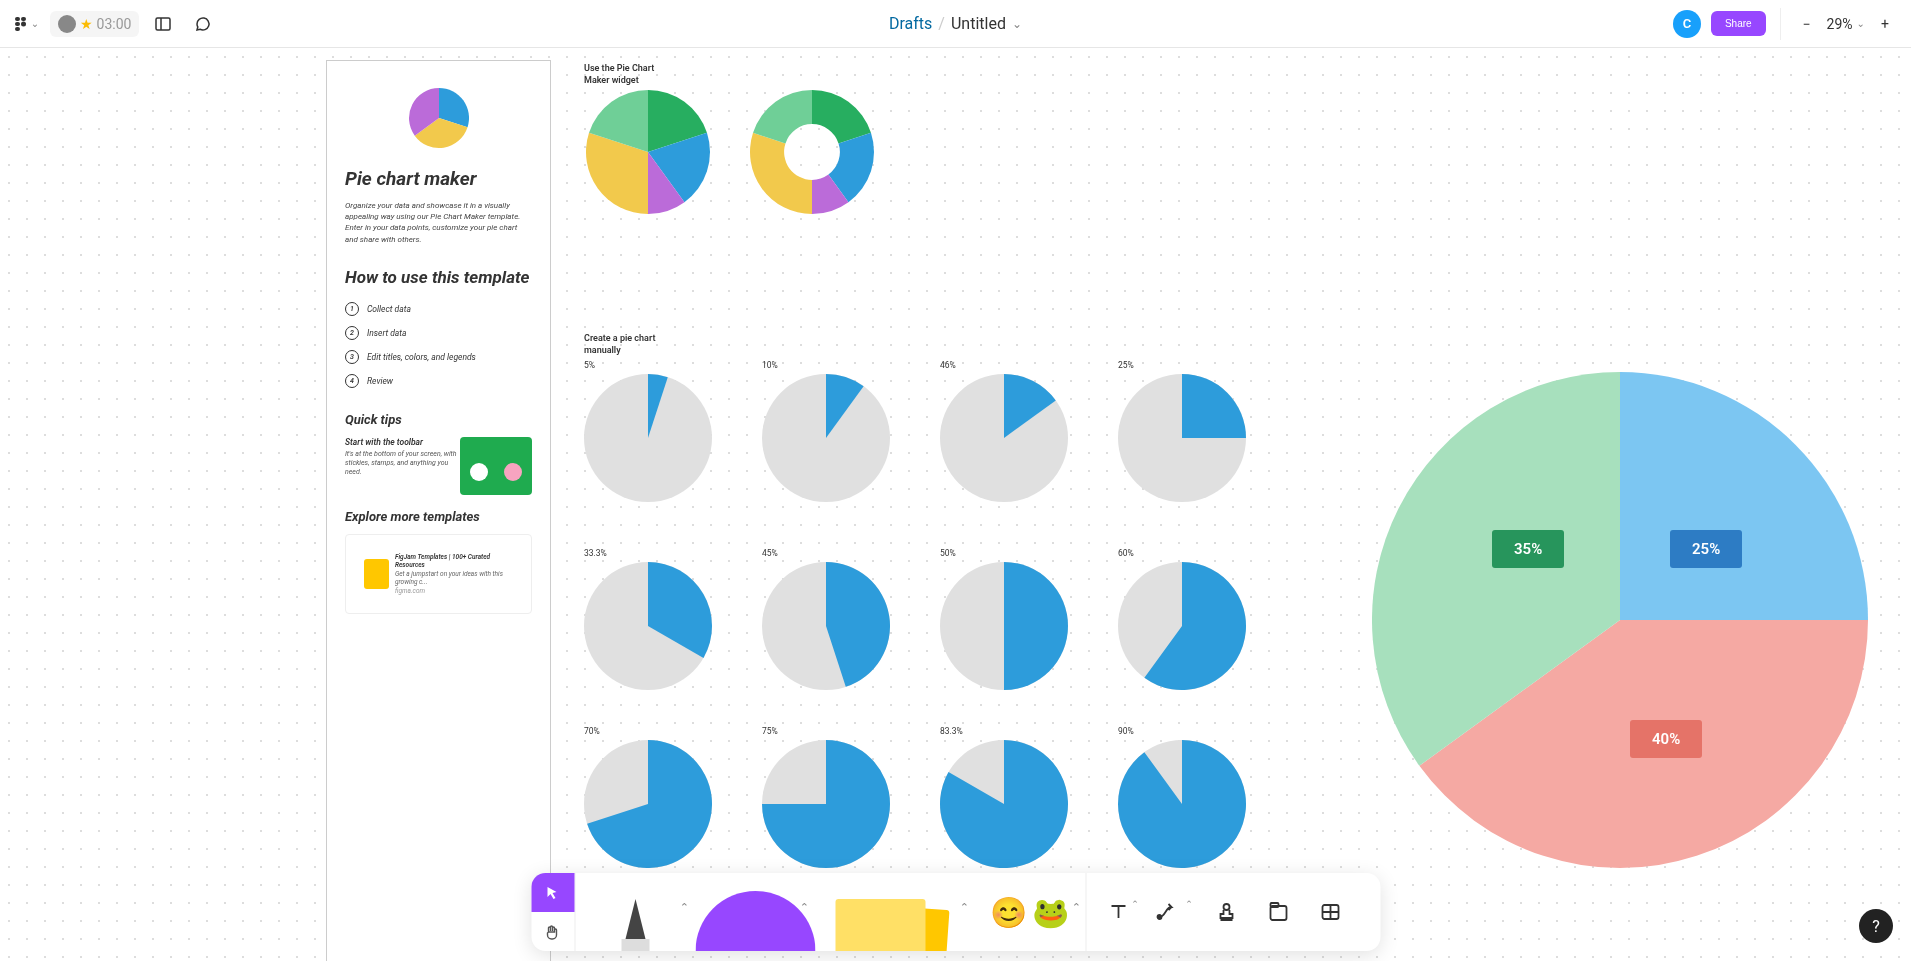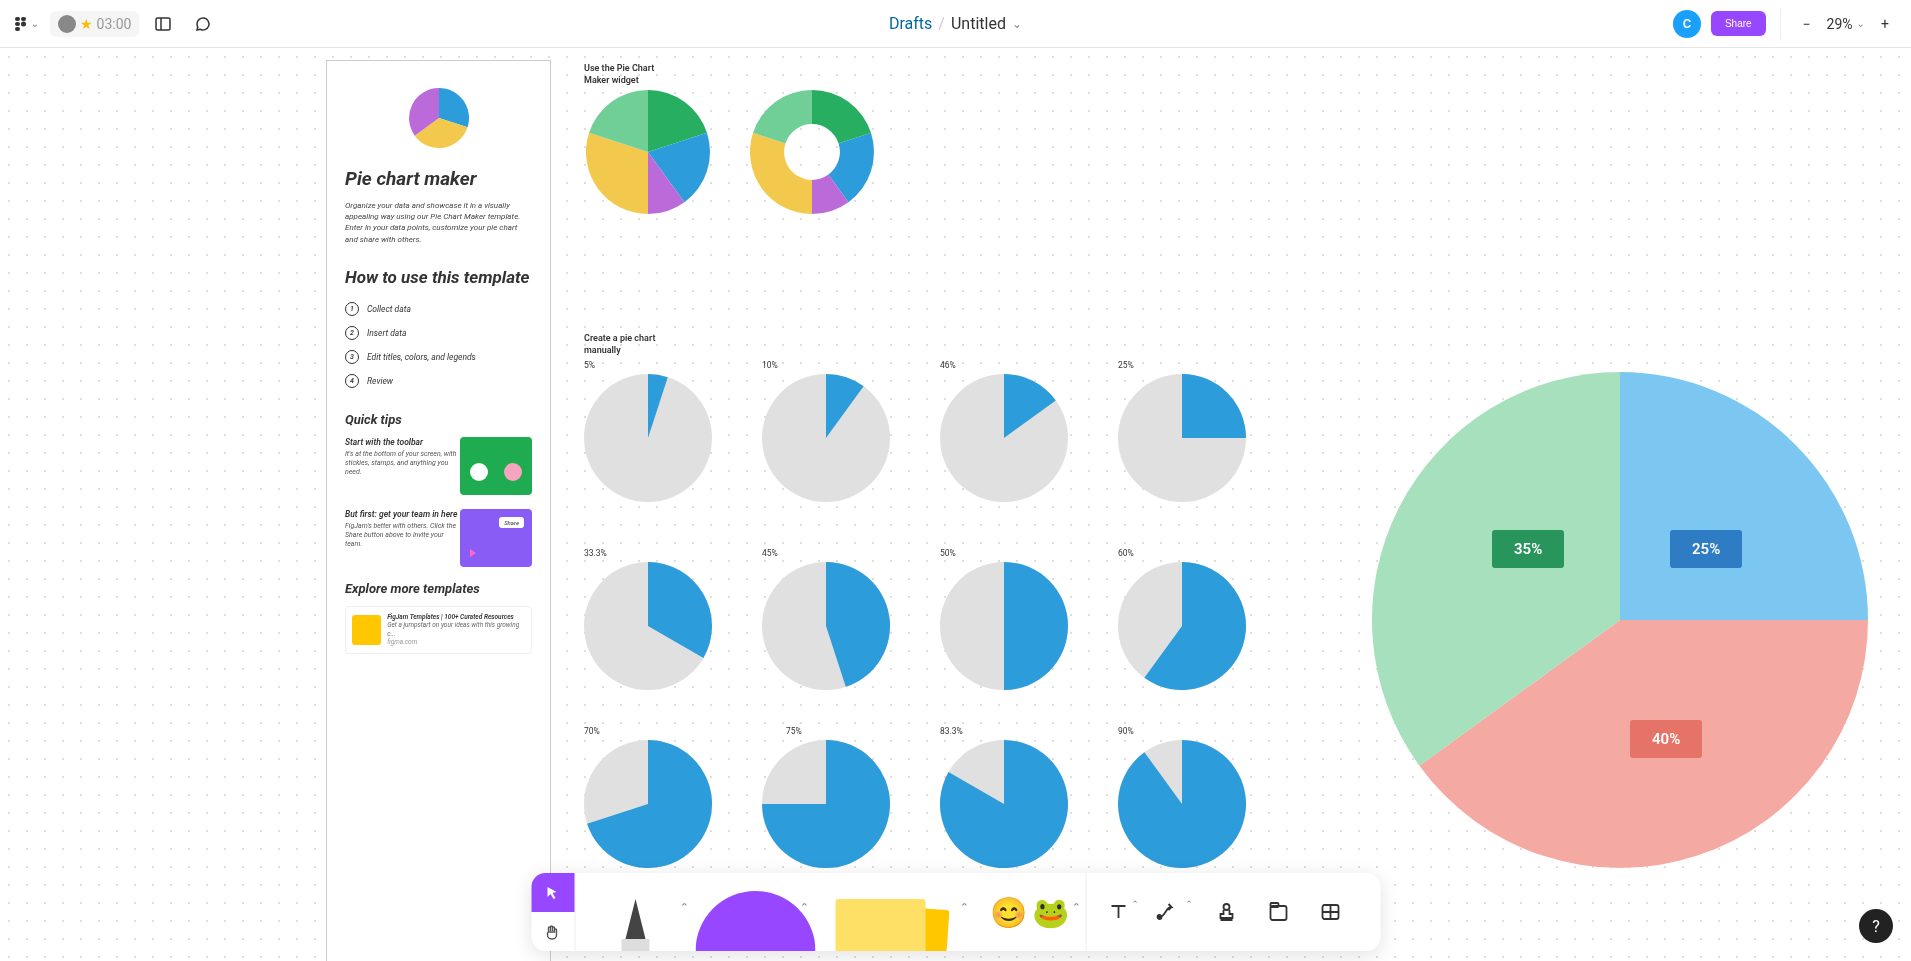--- a/index.html
+++ b/index.html
@@ -40,21 +40,21 @@
 .tip-thumb { width: 72px; height: 58px; border-radius: 4px; flex-shrink: 0; }
 .thumb-1 { background: #1fab4f; position:relative; overflow:hidden;}
 .thumb-1::after{content:"";position:absolute;left:10px;bottom:14px;width:18px;height:18px;border-radius:50%;background:#fff;}
 .thumb-1::before{content:"";position:absolute;right:10px;bottom:14px;width:18px;height:18px;border-radius:50%;background:#f7a4c0;}
 .thumb-2 { background: #ffc700; position:relative;}
 .thumb-2::after{content:"100% +";position:absolute;top:8px;left:50%;transform:translateX(-50%);background:#fff;border:1px solid #333;font-size:6px;padding:1px 4px;border-radius:3px;}
 .thumb-2::before{content:"✋";position:absolute;bottom:10px;left:50%;transform:translateX(-50%);font-size:14px;}
 .thumb-3 { background: #8a5cf6; position:relative;}
 .thumb-3::after{content:"Share";position:absolute;top:8px;right:8px;background:#fff;font-size:6px;padding:2px 5px;border-radius:3px;}
 .thumb-3::before{content:"";position:absolute;left:10px;bottom:10px;width:0;height:0;border-left:6px solid #ff6ac1;border-top:4px solid transparent;border-bottom:4px solid transparent;}
-.explore-card { margin-top:10px; border: 1px solid #eee; border-radius: 4px; padding: 6px; display: flex; gap: 6px; align-items: center; }
+.explore-card { margin-top:10px; border: 1px solid #eee; border-radius: 4px; padding: 18px; display: flex; gap: 6px; align-items: center; }
 .explore-thumb { width: 30px; height: 30px; background: #ffc700; border-radius: 3px; }
 .explore-text { font-size: 6.5px; line-height: 1.3; color:#666;}
 .explore-title { font-weight: 600; color:#333; }
 
 
 .section-label { position: absolute; font-size: 9px; font-weight: 600; color: #333; line-height:1.3; width:80px;}
 .widget-pie { position: absolute; }
 
 
 .pct-label { position: absolute; font-size: 8.5px; color: #333; }
@@ -168,27 +168,20 @@
       </ul>
     <h3>Quick tips</h3>
     <div id="tips-container">
         <div class="tip">
           <div class="tip-text">
             <div class="tip-title">Start with the toolbar</div>
             <div class="tip-desc">It's at the bottom of your screen, with stickies, stamps, and anything you need.</div>
           </div>
           <div class="tip-thumb thumb-1"></div>
         </div>
-        <div class="tip">
-          <div class="tip-text">
-            <div class="tip-title">But first: get your team in here</div>
-            <div class="tip-desc">FigJam's better with others. Click the Share button above to invite your team.</div>
-          </div>
-          <div class="tip-thumb thumb-3"></div>
-        </div>
       </div>
     <h3>Explore more templates</h3>
     <div class="explore-card">
       <div class="explore-thumb"></div>
       <div class="explore-text">
         <div class="explore-title">FigJam Templates | 100+ Curated Resources</div>
         <div>Get a jumpstart on your ideas with this growing c...</div>
         <div style="color:#999;">figma.com</div>
       </div>
     </div>
@@ -276,21 +269,21 @@
           <path d="M 64 64 L 64 0 A 64 64 0 1 1 26.381743853281726 115.77708763999664 Z" fill="#2d9cdb"></path>
         </svg>
       </div>
       <div class="pct-label" style="left: 584px; top: 678px;">70%</div>
       <div style="position: absolute; left: 584px; top: 692px;">
         <svg width="128" height="128">
           <circle cx="64" cy="64" r="64" fill="#e0e0e0"></circle>
           <path d="M 64 64 L 64 0 A 64 64 0 1 1 3.132382957110181 83.77708763999667 Z" fill="#2d9cdb"></path>
         </svg>
       </div>
-      <div class="pct-label" style="left: 762px; top: 678px; margin-left: 24px;">75%</div>
+      <div class="pct-label" style="left: 762px; top: 678px;">75%</div>
       <div style="position: absolute; left: 762px; top: 692px;">
         <svg width="128" height="128">
           <circle cx="64" cy="64" r="64" fill="#e0e0e0"></circle>
           <path d="M 64 64 L 64 0 A 64 64 0 1 1 0 64.00000000000001 Z" fill="#2d9cdb"></path>
         </svg>
       </div>
       <div class="pct-label" style="left: 940px; top: 678px;">83.3%</div>
       <div style="position: absolute; left: 940px; top: 692px;">
         <svg width="128" height="128">
           <circle cx="64" cy="64" r="64" fill="#e0e0e0"></circle>

